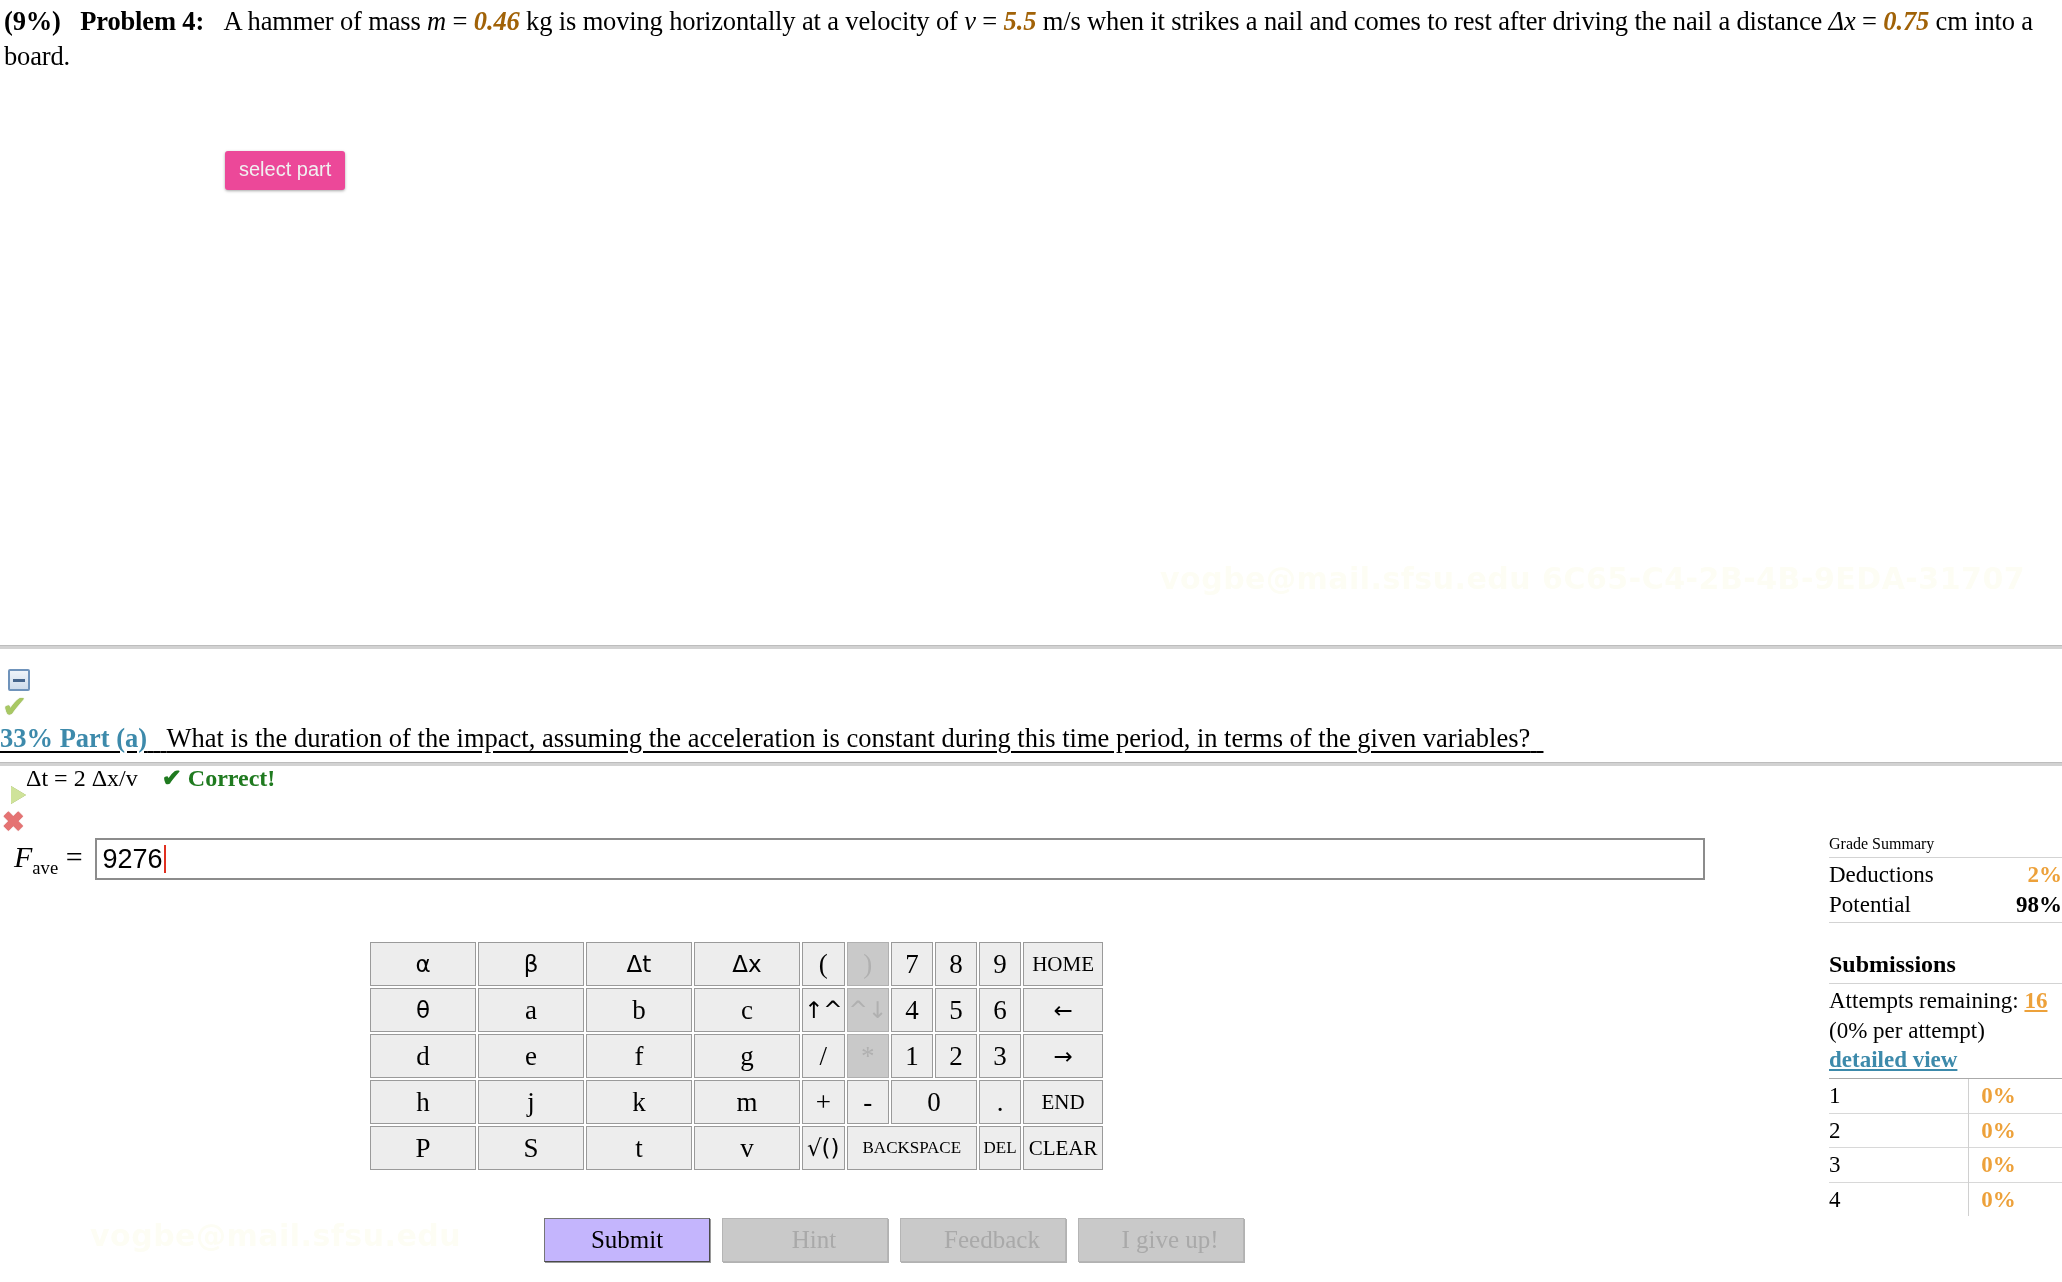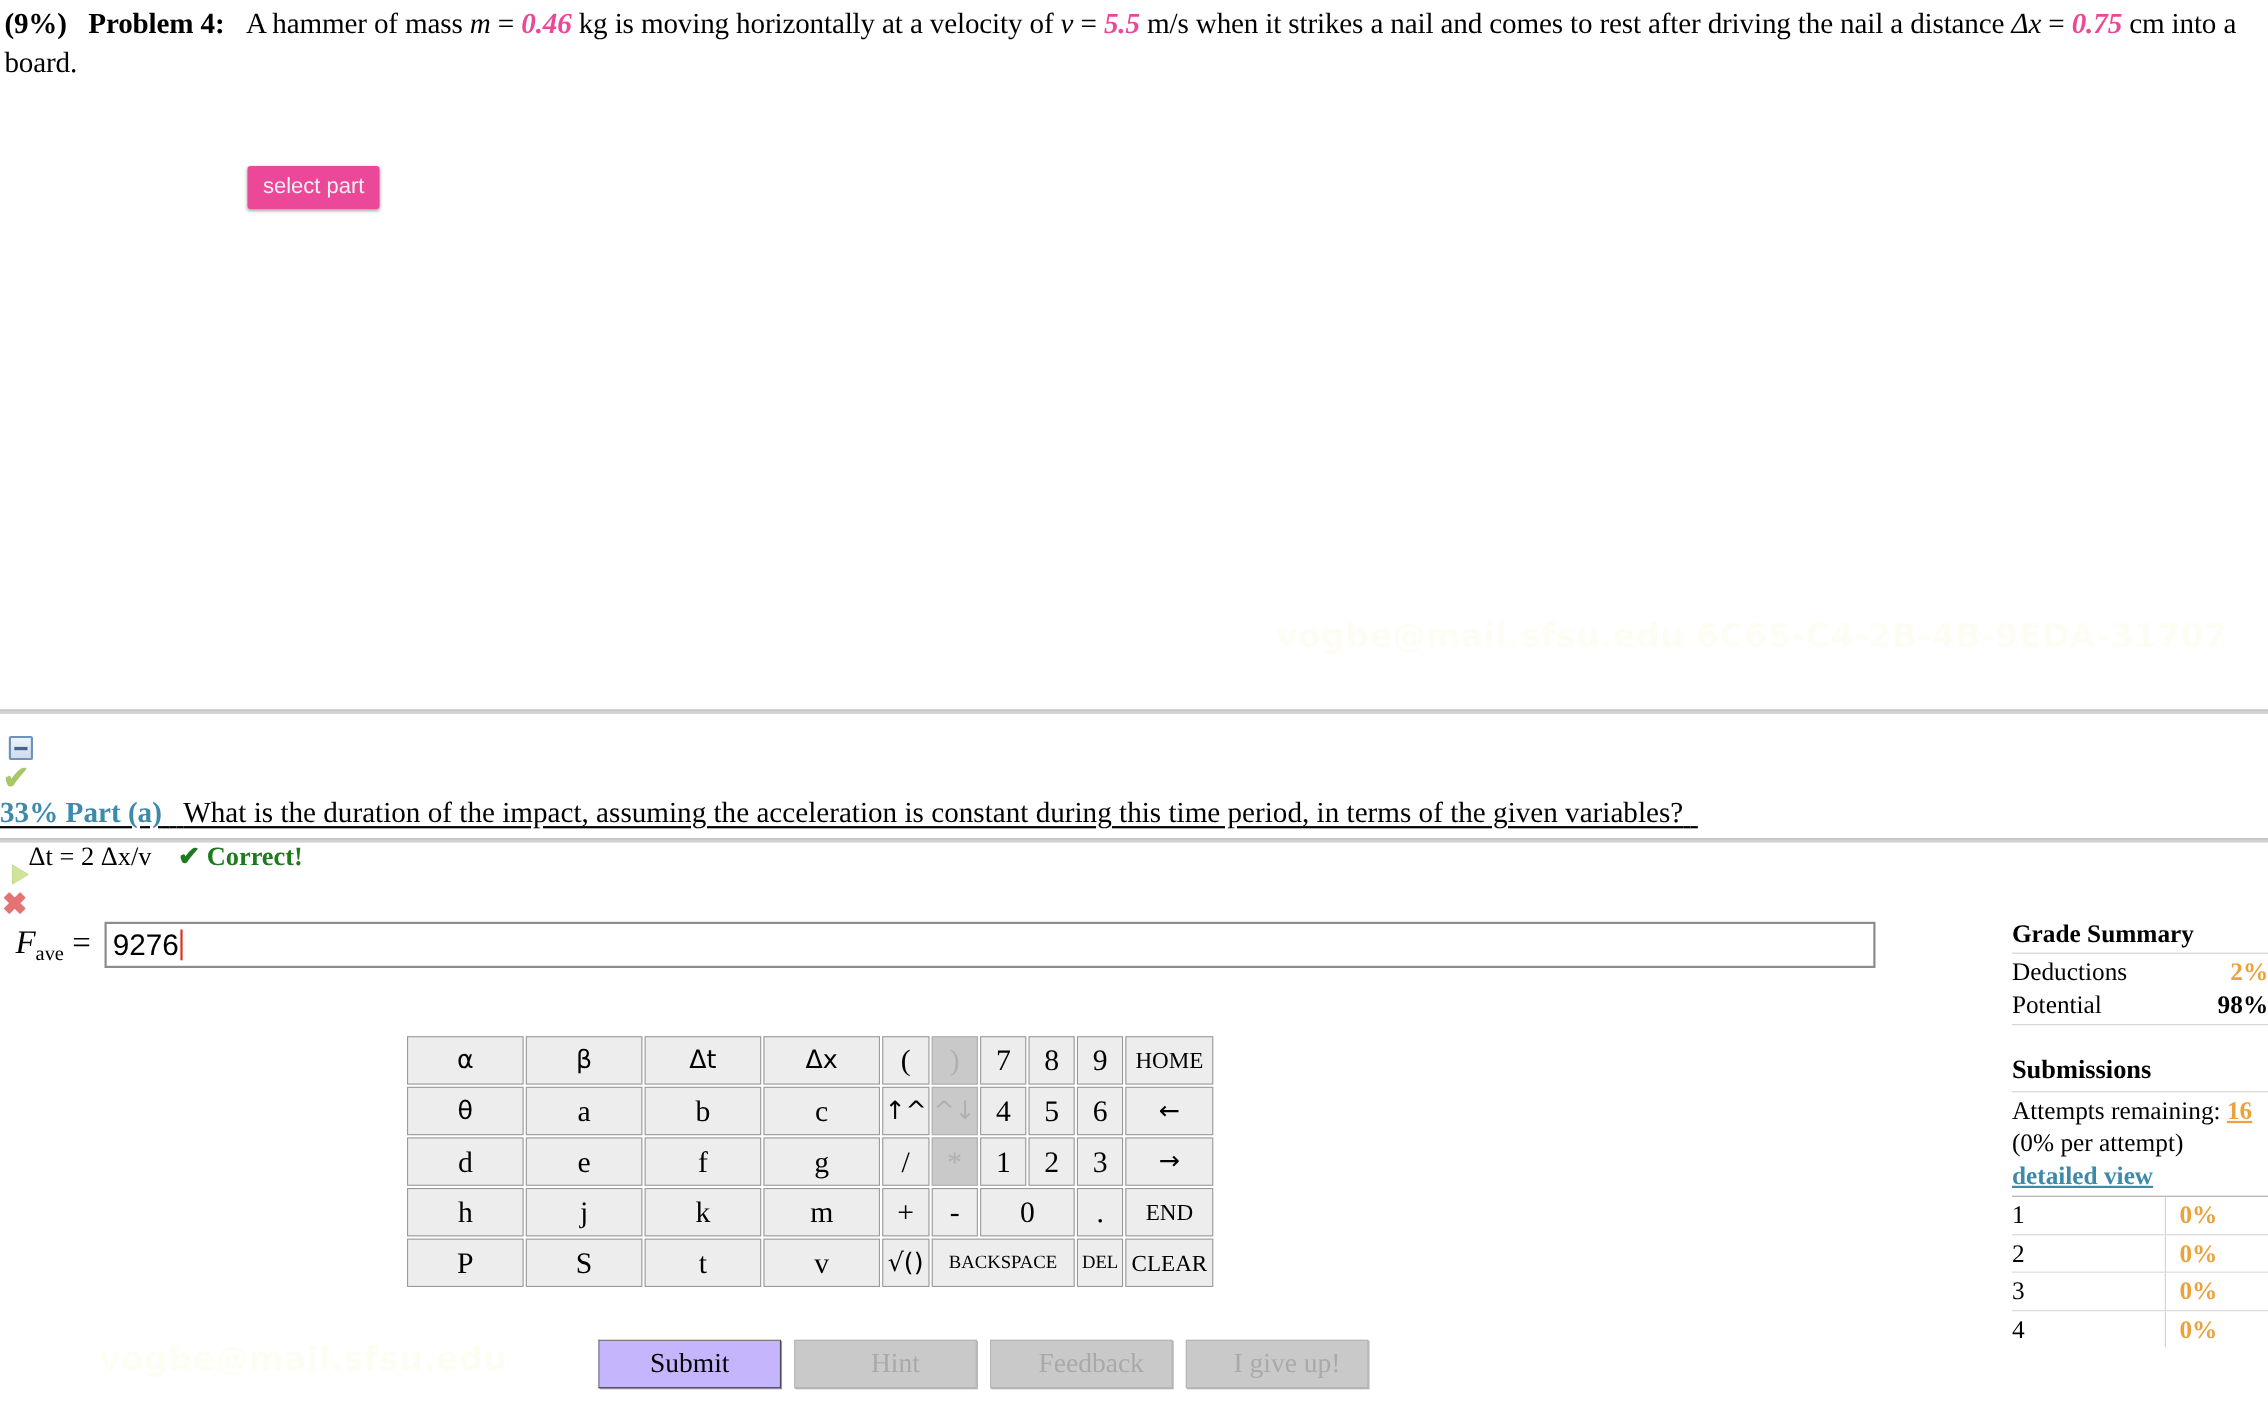--- a/index.html
+++ b/index.html
@@ -18,21 +18,21 @@
     position: absolute;
     left: 4px; top: 4px; right: 8px;
     font-size: 26.5px;
     line-height: 1.33;
     letter-spacing: -0.15px;
   }
   #problem-statement .pct,
   #problem-statement .plabel { font-weight: bold; }
   #problem-statement .var { font-style: italic; }
   #problem-statement .num {
-    color: #ec4899;
+    color: #a16207;
     font-style: italic;
     font-weight: bold;
   }
   
   #select-part-tip {
     position: absolute;
     left: 225px; top: 151px;
     background: #ec4899;
     color: #f0f0f0;
     font-family: "Liberation Sans", "DejaVu Sans", sans-serif;
@@ -218,21 +218,21 @@
     padding-left: 24px;
   }
   
   #grade-summary {
     position: absolute;
     left: 1829px; top: 834px;
     width: 233px;
     font-size: 23px;
     line-height: 1.28;
   }
-  #grade-summary .gs-title { font-weight: bold; font-size: 23px; }
+  #grade-summary .gs-title { font-weight: normal; font-size: 16px; }
   #grade-summary .gs-sep {
     border-bottom: 1px solid #d3d3d3;
     margin: 3px 0 2px 0;
   }
   #grade-summary .gs-row {
     display: flex; justify-content: space-between;
     align-items: center;
   }
   .accent { color: #eda13a; font-weight: bold; }
   .bold { font-weight: bold; }

